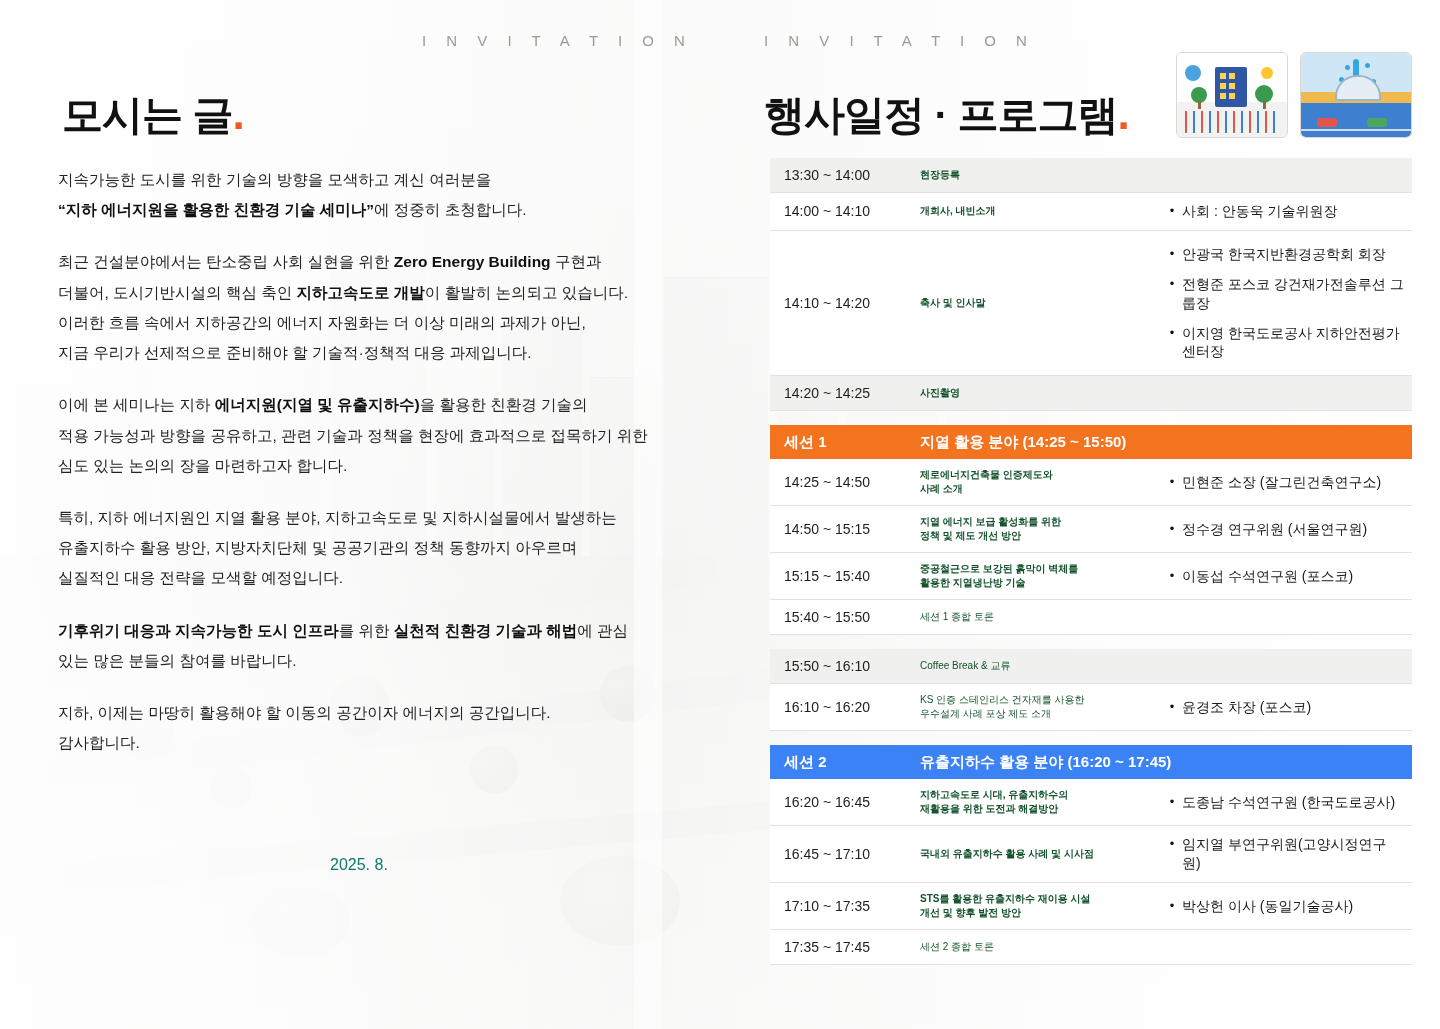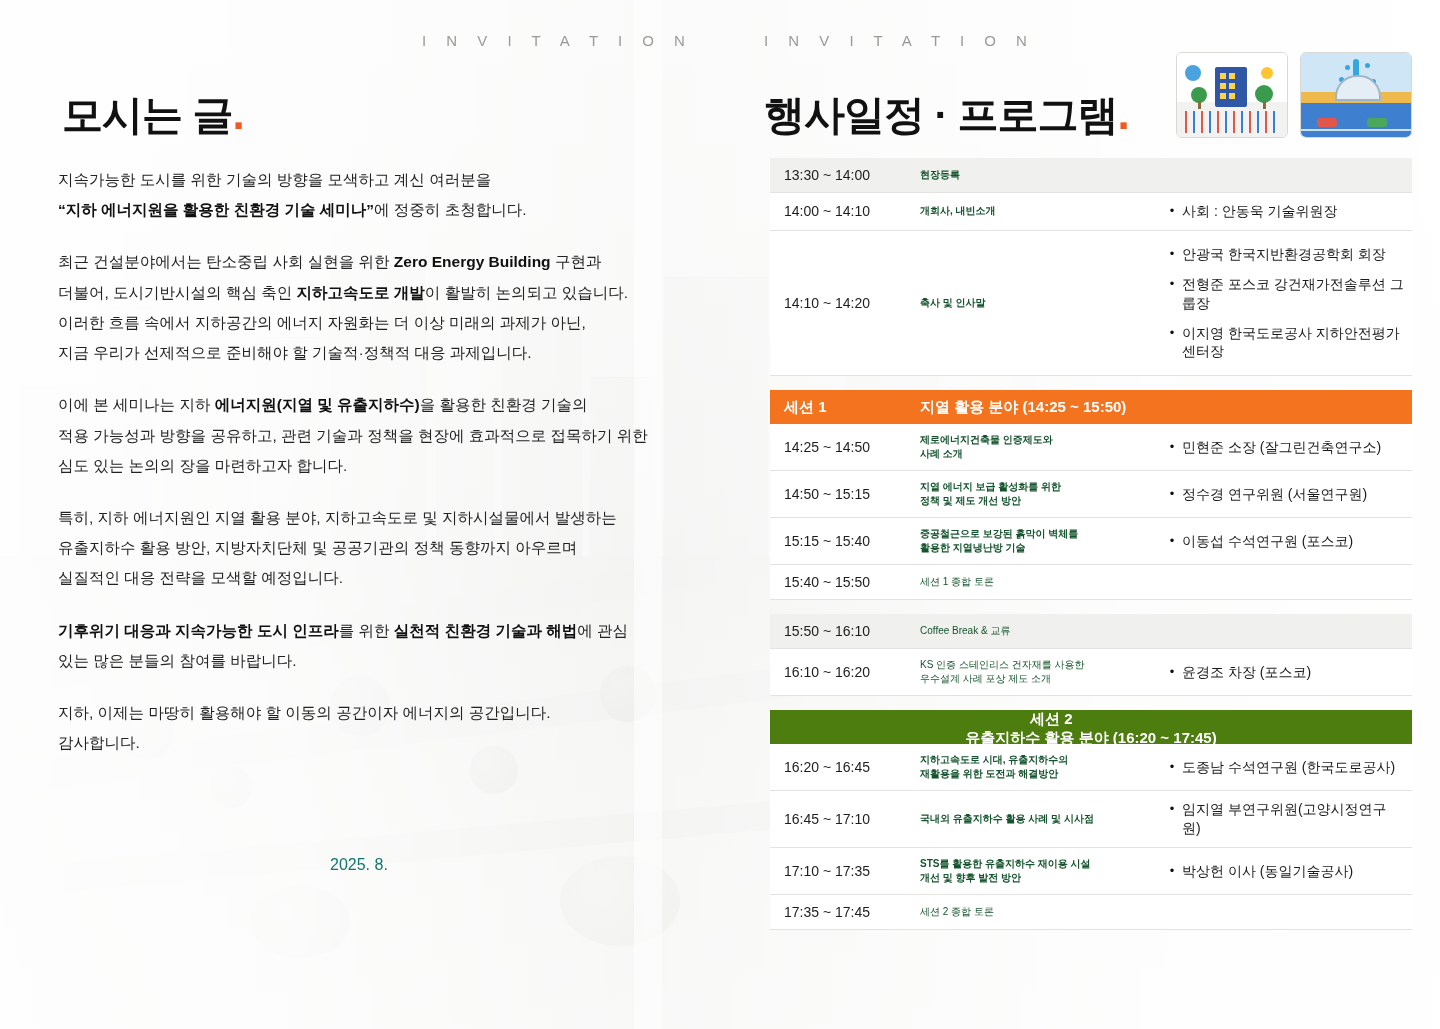--- a/index.html
+++ b/index.html
@@ -402,20 +402,25 @@
           <div class="sp">
             <span class="bullet">•</span>
             <span class="txt">전형준 포스코 강건재가전솔루션 그룹장</span>
           </div>
           <div class="sp">
             <span class="bullet">•</span>
             <span class="txt">이지영 한국도로공사 지하안전평가센터장</span>
           </div>
         </div>
       </div>
+      <div class="row gray">
+        <div class="c-time">14:20 ~ 14:25</div>
+        <div class="c-title bold">사진촬영</div>
+        <div class="c-speakers"></div>
+      </div>
       <div class="gap"></div>
       <div class="section-head s1" style="background: rgb(244, 115, 31);">
         <div class="sh-label">세션 1</div>
         <div class="sh-title">지열 활용 분야 (14:25 ~ 15:50)</div>
       </div>
       <div class="row">
         <div class="c-time">14:25 ~ 14:50</div>
         <div class="c-title bold">제로에너지건축물 인증제도와<br>사례 소개</div>
         <div class="c-speakers">
           <div class="sp">
@@ -459,21 +464,21 @@
         <div class="c-time">16:10 ~ 16:20</div>
         <div class="c-title">KS 인증 스테인리스 건자재를 사용한<br>우수설계 사례 포상 제도 소개</div>
         <div class="c-speakers">
           <div class="sp">
             <span class="bullet">•</span>
             <span class="txt">윤경조 차장 (포스코)</span>
           </div>
         </div>
       </div>
       <div class="gap"></div>
-      <div class="section-head s2" style="background: #4d7c0f; flex-direction: column;">
+      <div class="section-head s2" style="background: #3b82f6;">
         <div class="sh-label">세션 2</div>
         <div class="sh-title">유출지하수 활용 분야 (16:20 ~ 17:45)</div>
       </div>
       <div class="row">
         <div class="c-time">16:20 ~ 16:45</div>
         <div class="c-title bold">지하고속도로 시대, 유출지하수의<br>재활용을 위한 도전과 해결방안</div>
         <div class="c-speakers">
           <div class="sp">
             <span class="bullet">•</span>
             <span class="txt">도종남 수석연구원 (한국도로공사)</span>

